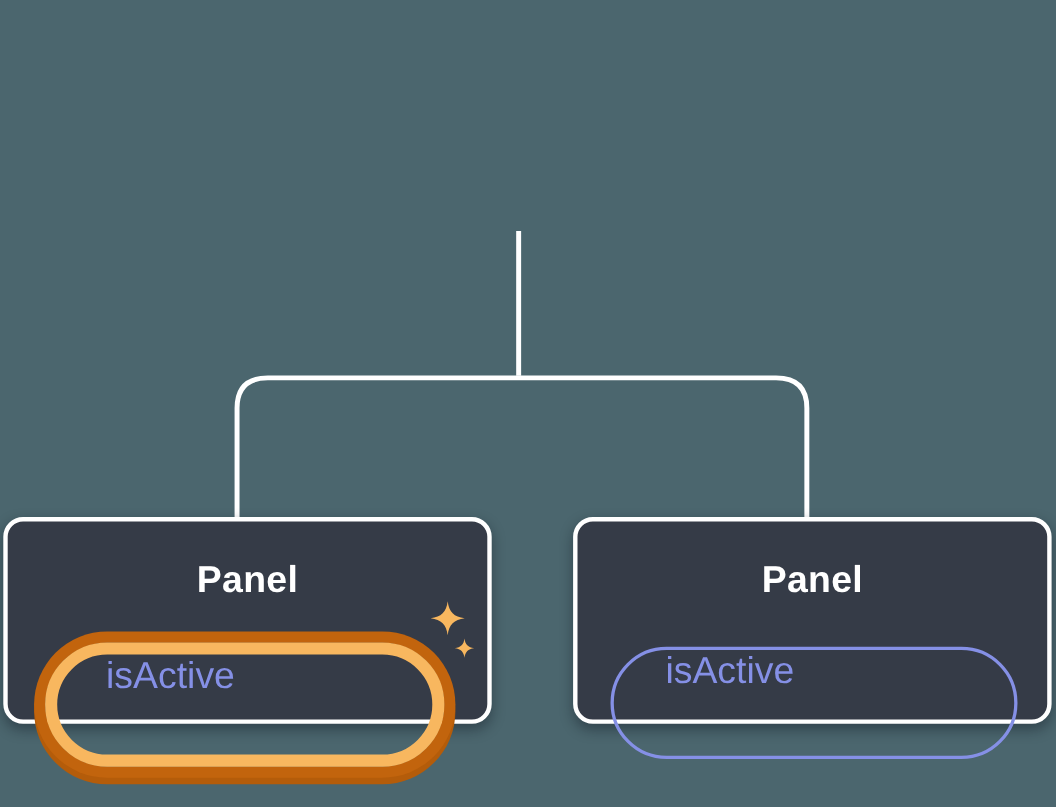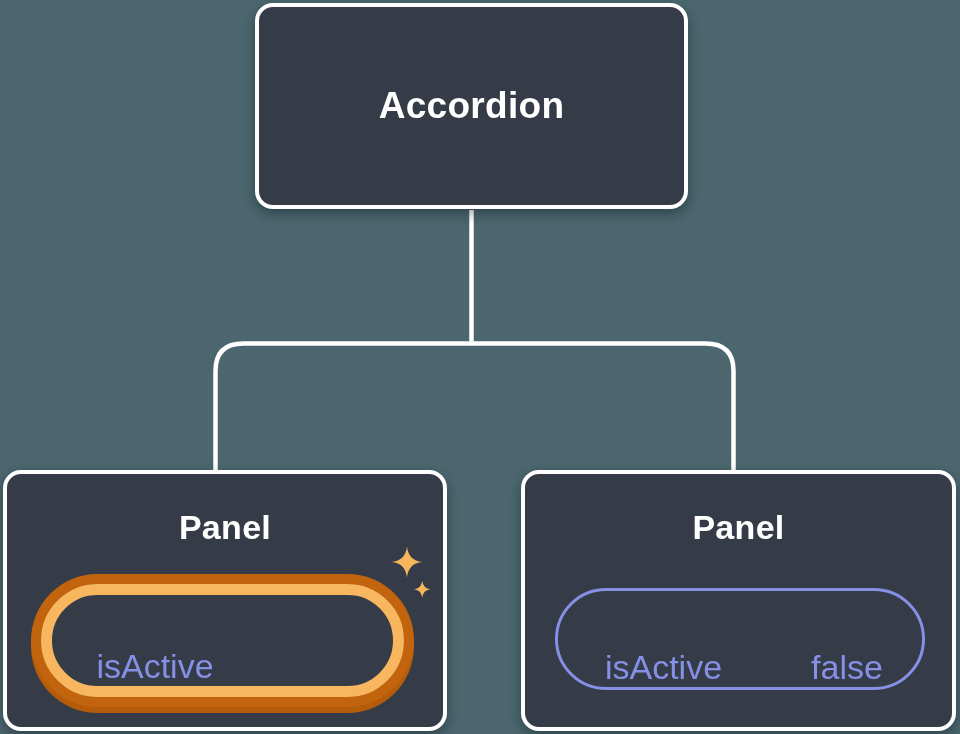--- a/index.html
+++ b/index.html
@@ -40,35 +40,36 @@
   .box-root {
     left:255px; top:3px; width:433px; height:206px;
     display:flex; align-items:center; justify-content:center;
   }
   .node-label {
     color: var(--text-primary);
     font-size: 37px;
     font-weight: 600;
     letter-spacing: 0.3px;
   }
-  .box-panel { top:470px; height:261px;text-decoration:underline; }
+  .box-panel { top:470px; height:188px;text-decoration:underline; }
   .box-panel-left  { left:3px;  width:444px; }
   .box-panel-right { left:521px; width:435px; }
   .panel-title {
     position:absolute; left:0; right:0; top:34px;
     text-align:center;
     color: var(--text-primary);
     font-size: 34px;
     font-weight: 600;
     letter-spacing: 0.3px;
   }
   .pill {
     position:absolute;
     display:flex;
-    align-items:flex-end;
+    align-items:flex-start;
+    gap:38px;
   }
   .pill-active {
     left:34px; top:110px;
     width:363px; height:113px;
     border: 11px solid var(--orange-light);
     border-radius: 60px;
     box-shadow: 0 0 0 10px var(--orange-dark),
                 0 6px 0 10px var(--orange-deep);
   }
   .pill-inactive {
@@ -98,38 +99,34 @@
 </head>
 <body>
 
 <div class="canvas">
 
   <svg class="connectors" viewBox="0 0 960 734" fill="none">
     <path d="M471.5 210 V341.5" stroke="#ffffff" stroke-width="4.5"></path>
     <path d="M215.5 470 V371 Q215.5 343.5 243.5 343.5 H705.5 Q733.5 343.5 733.5 371 V470" stroke="#ffffff" stroke-width="4.5"></path>
   </svg>
 
-  <div class="box box-root">
-    <span class="node-label">Accordion</span>
-  </div>
 
   <div class="box box-panel box-panel-left">
     <div class="panel-title">Panel</div>
     <div class="pill pill-active">
       <span class="pill-cell prop">isActive</span>
       <span class="pill-divider"></span>
     </div>
   </div>
 
   <div class="box box-panel box-panel-right">
     <div class="panel-title">Panel</div>
     <div class="pill pill-inactive">
       <span class="pill-cell prop">isActive</span>
       <span class="pill-divider"></span>
-      <span class="pill-cell value">false</span>
     </div>
   </div>
 
   <svg class="sparkles" viewBox="0 0 960 734">
     <path d="M12 0C12.9 7.5 16.5 11.1 24 12C16.5 12.9 12.9 16.5 12 24C11.1 16.5 7.5 12.9 0 12C7.5 11.1 11.1 7.5 12 0Z" transform="translate(391.5,546.5) scale(1.29)" fill="#f8b75f"></path>
     <path d="M12 0C12.9 7.5 16.5 11.1 24 12C16.5 12.9 12.9 16.5 12 24C11.1 16.5 7.5 12.9 0 12C7.5 11.1 11.1 7.5 12 0Z" transform="translate(413.5,580.5) scale(0.73)" fill="#f8b75f"></path>
   </svg>
 
 </div>
 

